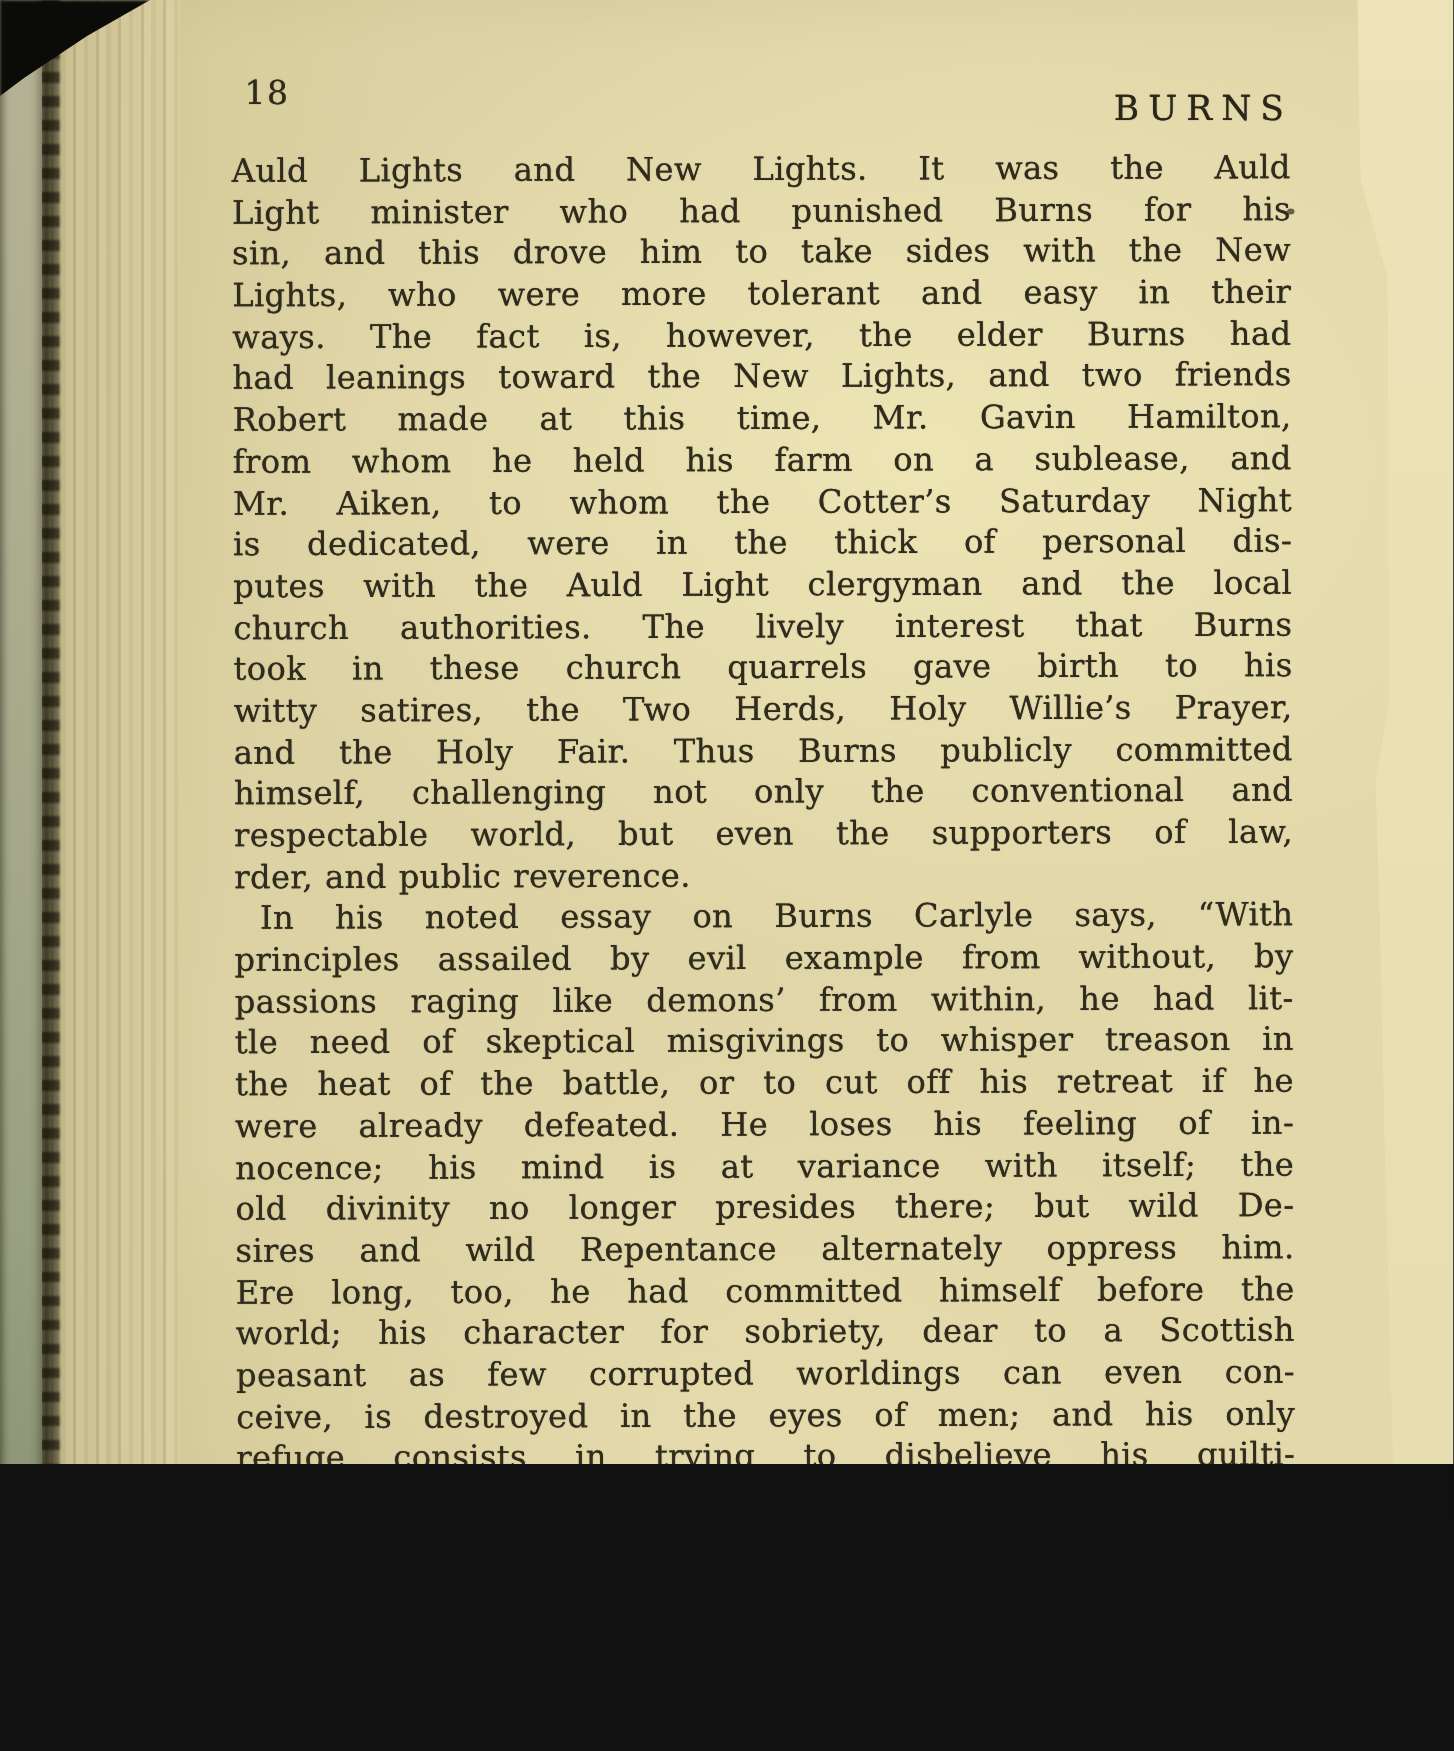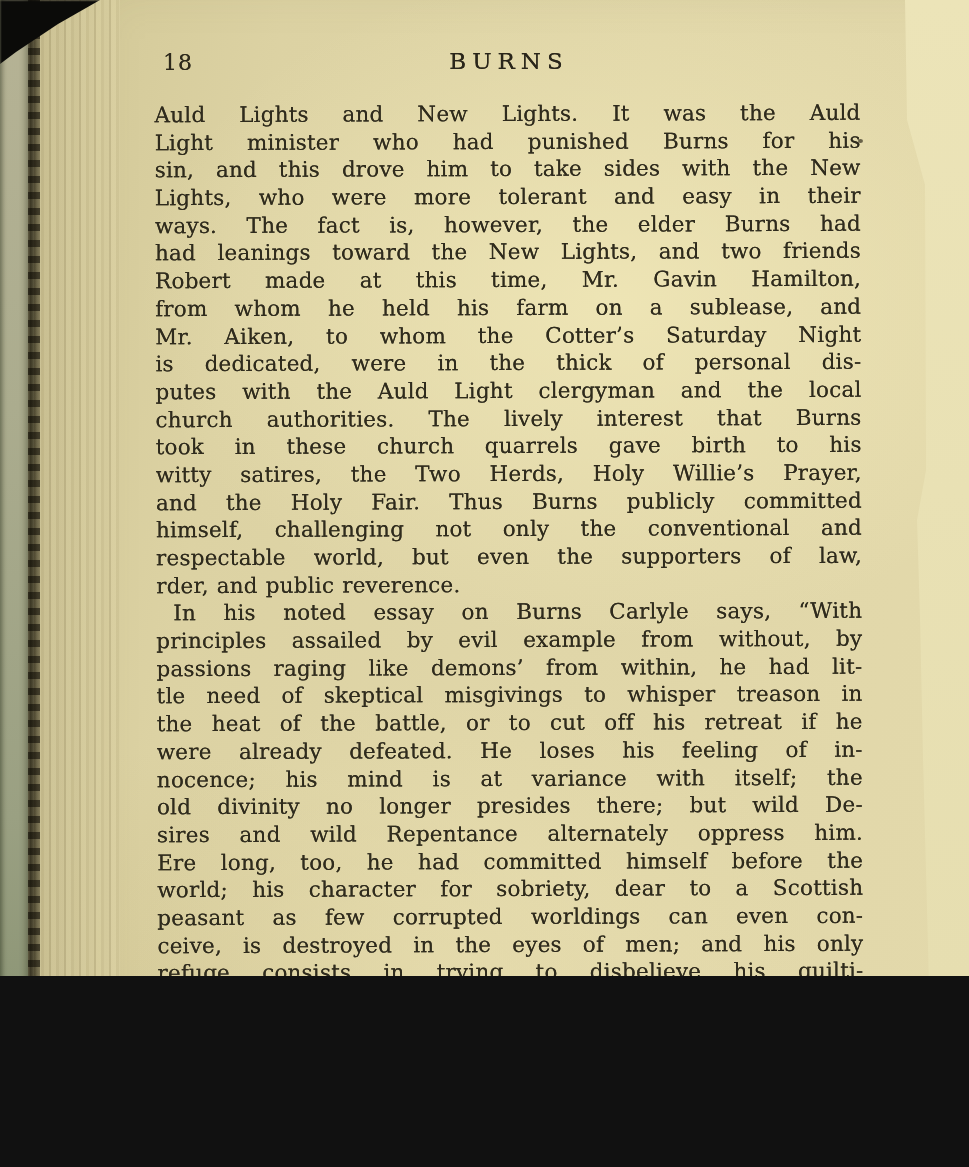--- a/index.html
+++ b/index.html
@@ -50,22 +50,22 @@
     background:#0b0b09;
     filter:blur(1px);
   }
   
   .page-number{
     position:absolute;left:163px;top:50px;
     font-size:22px;color:#2e2a1c;letter-spacing:1px;
     text-shadow:0 0 .6px rgba(46,42,28,.9);
   }
   .running-header{
-    position:absolute;left:156px;top:48px;width:706px;
-    text-align:center;font-size:23px;color:#2a261a;letter-spacing:6px;
+    position:absolute;left:156px;top:60px;width:706px;
+    text-align:right;font-size:23px;color:#2a261a;letter-spacing:6px;
     text-shadow:0 0 .6px rgba(42,38,26,.9);
   }
   .text-block{
     position:absolute;left:156px;top:100px;width:706px;
     transform:rotate(-0.2deg);
     color:#2f2b1d;font-size:21.5px;
     letter-spacing:.2px;word-spacing:1px;
     text-shadow:0 0 .6px rgba(47,43,29,.85);
   }
   .line{

